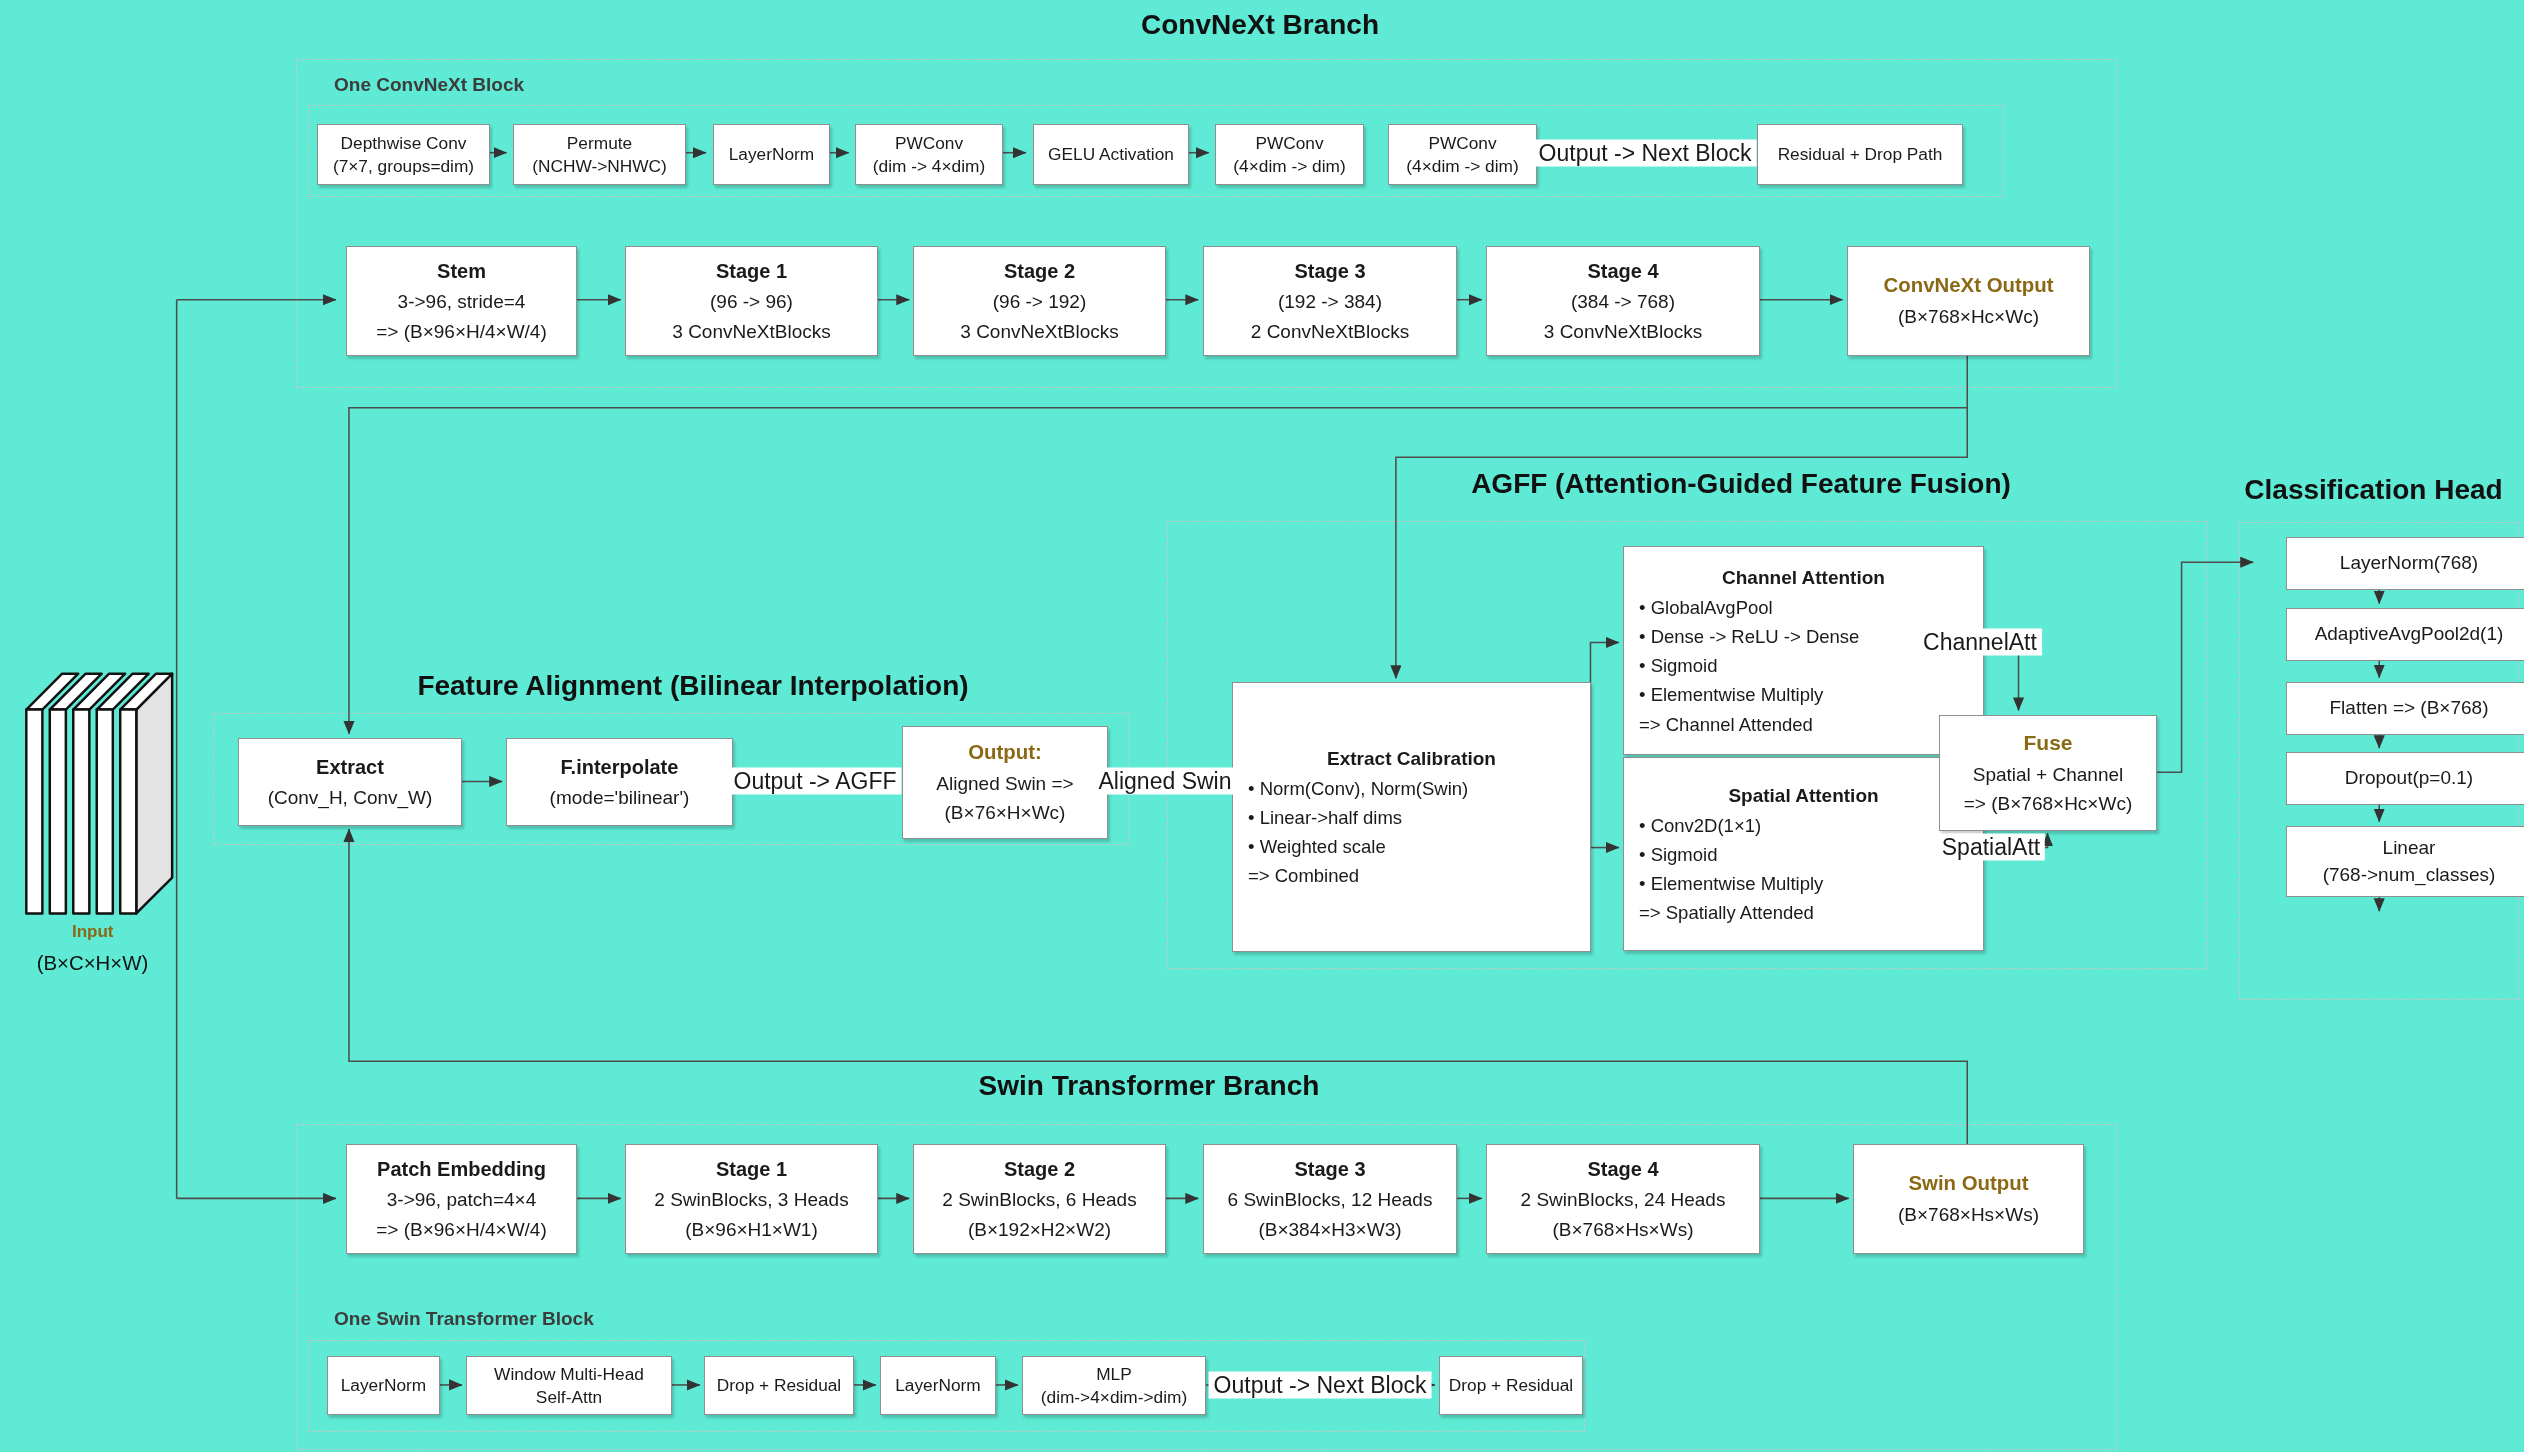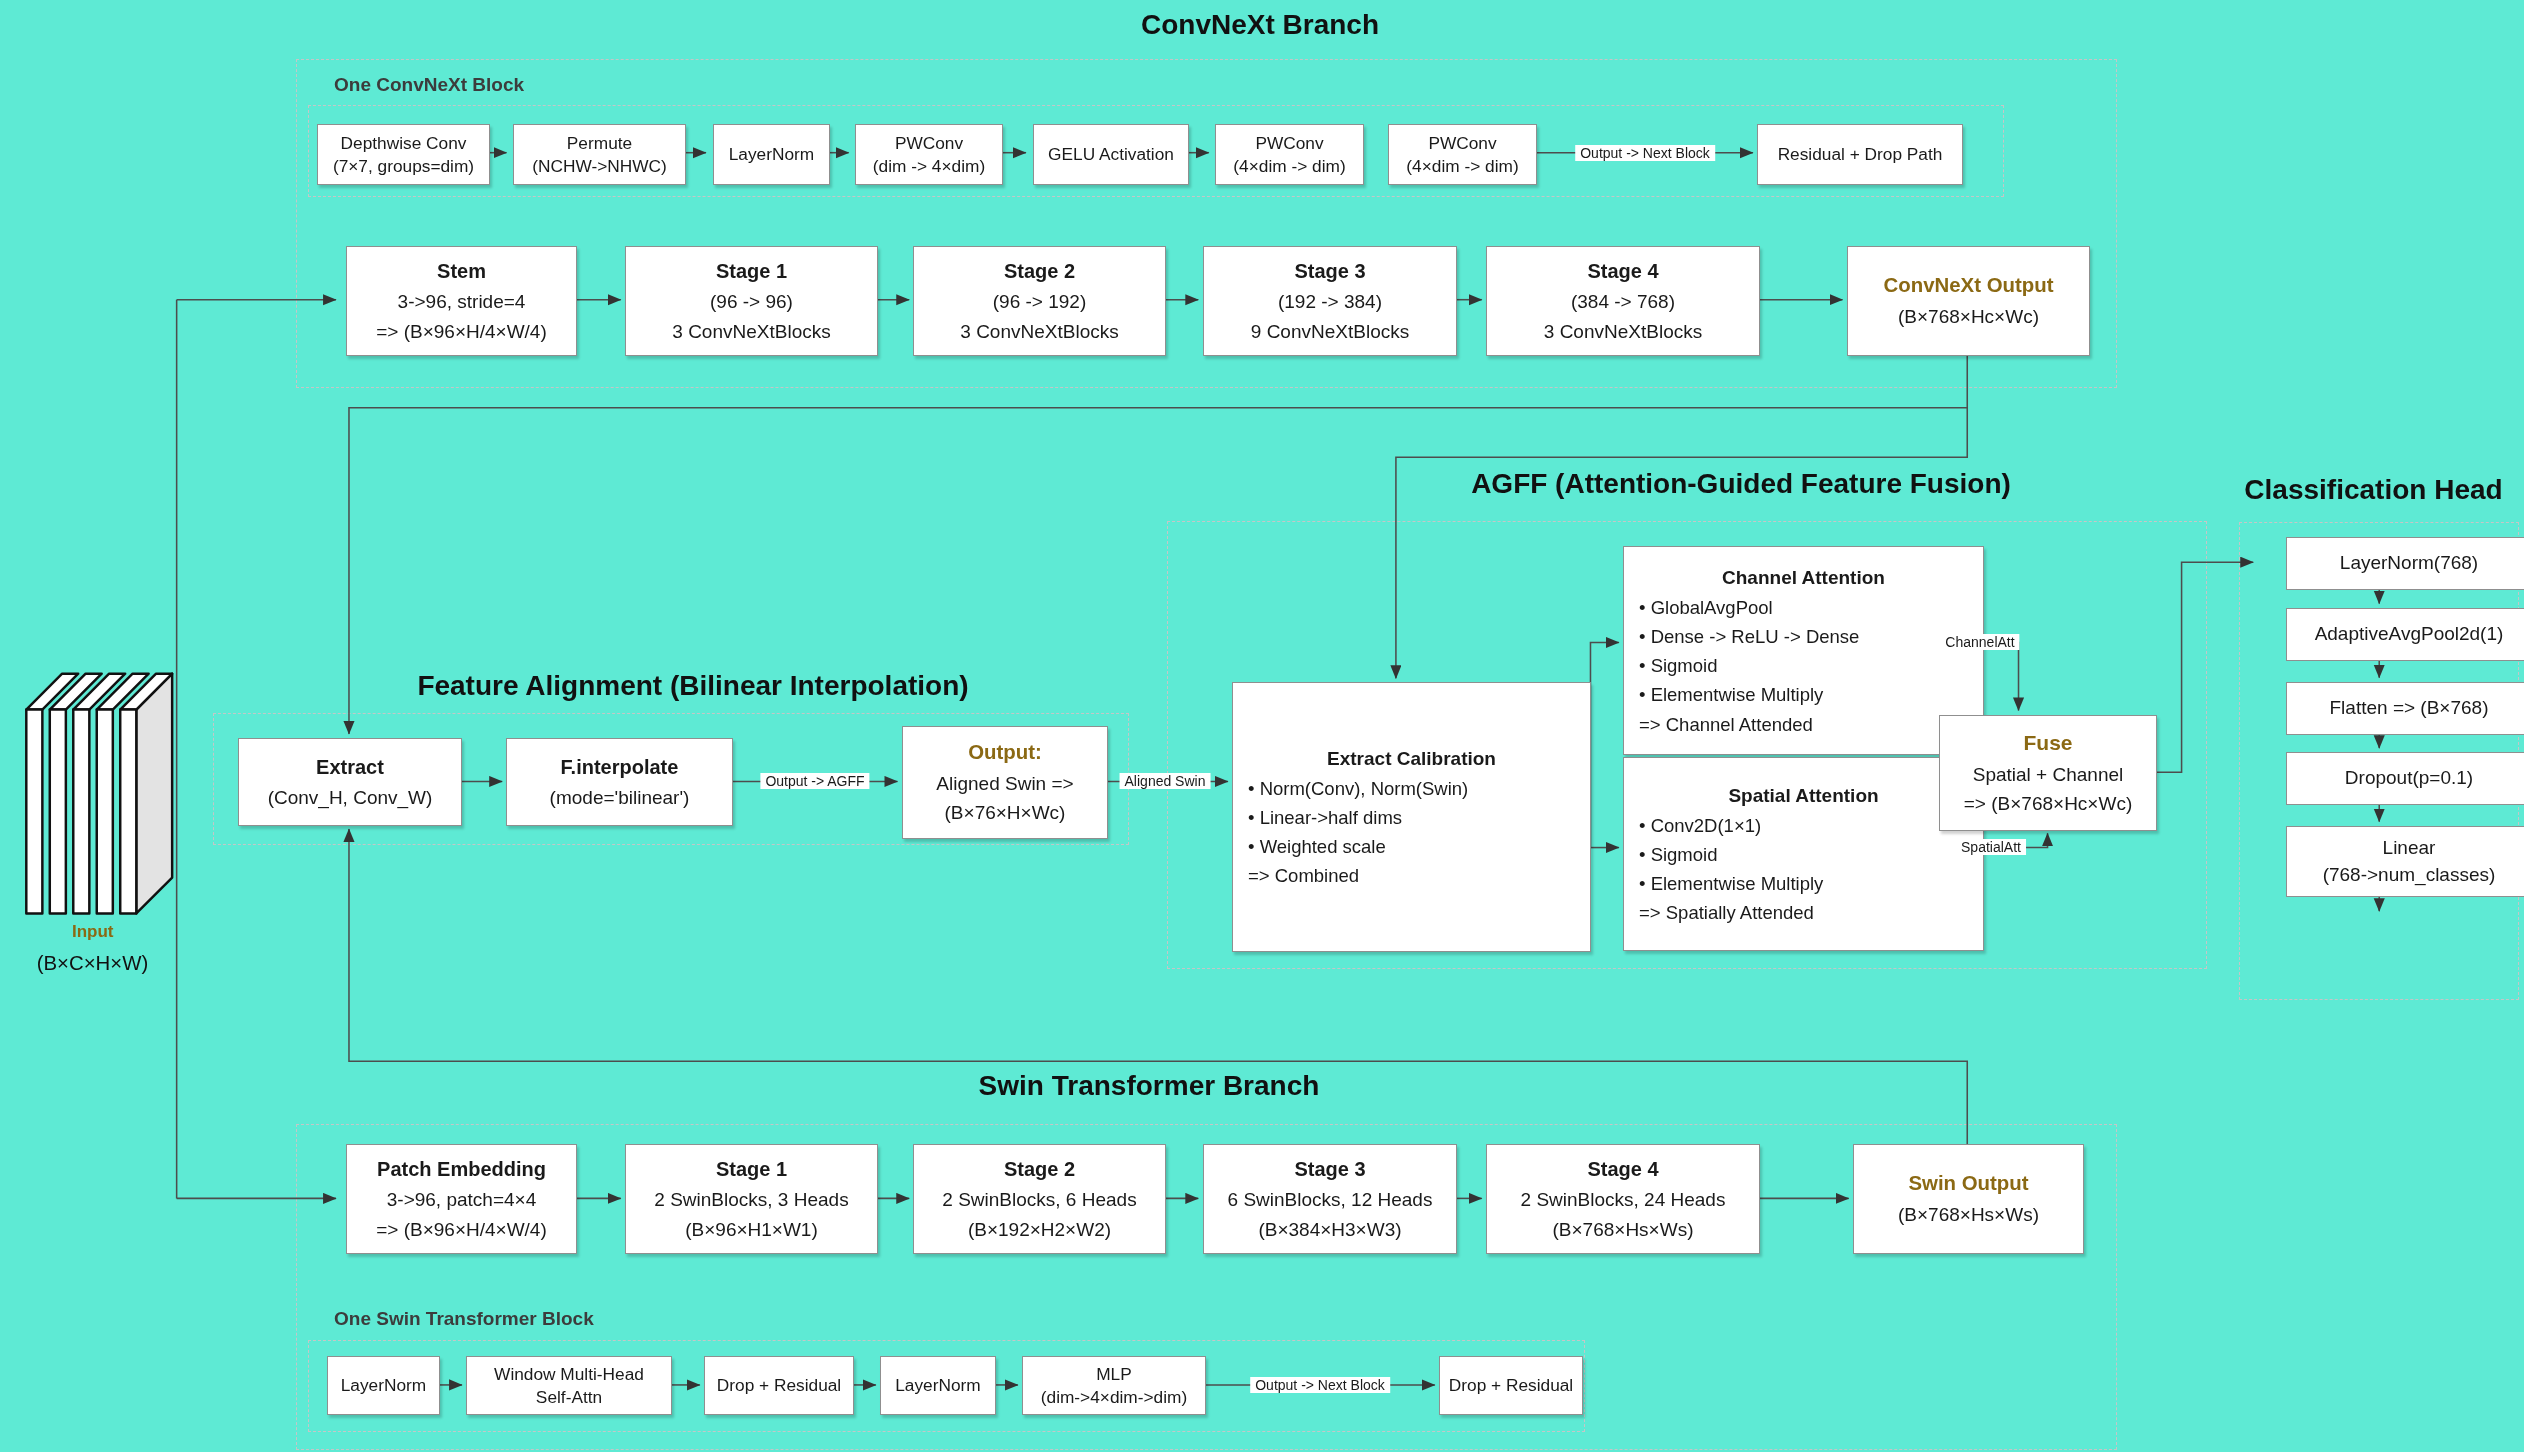--- a/index.html
+++ b/index.html
@@ -15,21 +15,21 @@
   .stage .t{font-weight:bold;font-size:20px;}
   .attn{align-items:flex-start;text-align:left;padding:6.2px 15px;font-size:18.5px;line-height:1.58;}
   .attn .t{font-weight:bold;font-size:19px;align-self:center;}
   .bullet::before{content:"\2022  ";}
   .headbox{box-shadow:none;border:1.2px solid #8f8f8f;font-size:19px;line-height:1.4;margin-left:29px;}
   .gold{color:#8b6914;font-weight:bold;}
   .title{position:absolute;font-weight:bold;font-size:28px;color:#111;text-align:center;z-index:3;}
   .seclabel{position:absolute;font-weight:bold;font-size:19px;color:#3c3c3c;z-index:3;}
   .dashedbox{position:absolute;border:1.2px dashed #c6c6c6;z-index:0;}
   .edgelabel{position:absolute;transform:translate(-50%,-50%);background:#fff;padding:0 5px;
-             font-size:14px;color:#1a1a1a;white-space:nowrap;z-index:3;}
+             font-size:23px;color:#1a1a1a;white-space:nowrap;z-index:3;}
   .inlabel{position:absolute;font-weight:bold;font-size:17px;color:#8b6914;text-align:center;z-index:3;}
   .indim{position:absolute;font-size:20.4px;color:#111;text-align:center;z-index:3;}
   .stacksvg{position:absolute;z-index:2;}
 </style>
 </head>
 <body>
 
 <div id="canvas">
 
   <svg class="connlayer" width="2525" height="1453" viewBox="0 0 4088 2352">
@@ -171,21 +171,21 @@
     <div>3 ConvNeXtBlocks</div>
   </div>
   <div class="box stage" style="left:913px;top:246px;width:251px;height:108px">
     <div class="t">Stage 2</div>
     <div>(96 -&gt; 192)</div>
     <div>3 ConvNeXtBlocks</div>
   </div>
   <div class="box stage" style="left:1203px;top:246px;width:252px;height:108px">
     <div class="t">Stage 3</div>
     <div>(192 -&gt; 384)</div>
-    <div>9 ConvNeXtBlocks</div>
+    <div>2 ConvNeXtBlocks</div>
   </div>
   <div class="box stage" style="left:1486px;top:246px;width:272px;height:108px">
     <div class="t">Stage 4</div>
     <div>(384 -&gt; 768)</div>
     <div>3 ConvNeXtBlocks</div>
   </div>
   <div class="box stage" style="left:1847px;top:246px;width:241px;height:108px">
     <div class="gold" style="font-size:20.4px">ConvNeXt Output</div>
     <div>(B×768×Hc×Wc)</div>
   </div>

